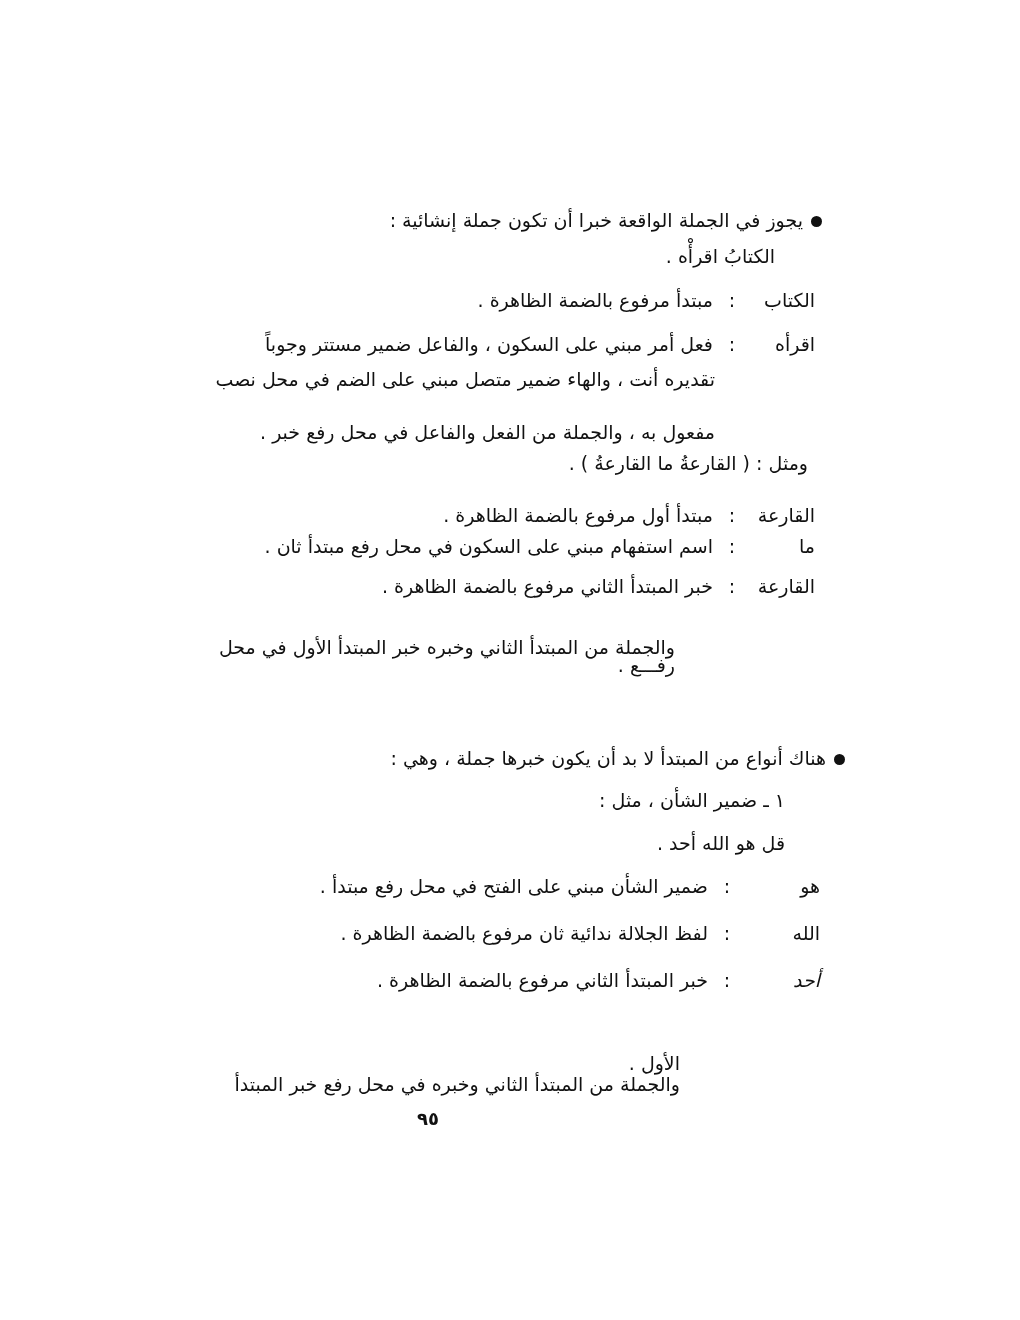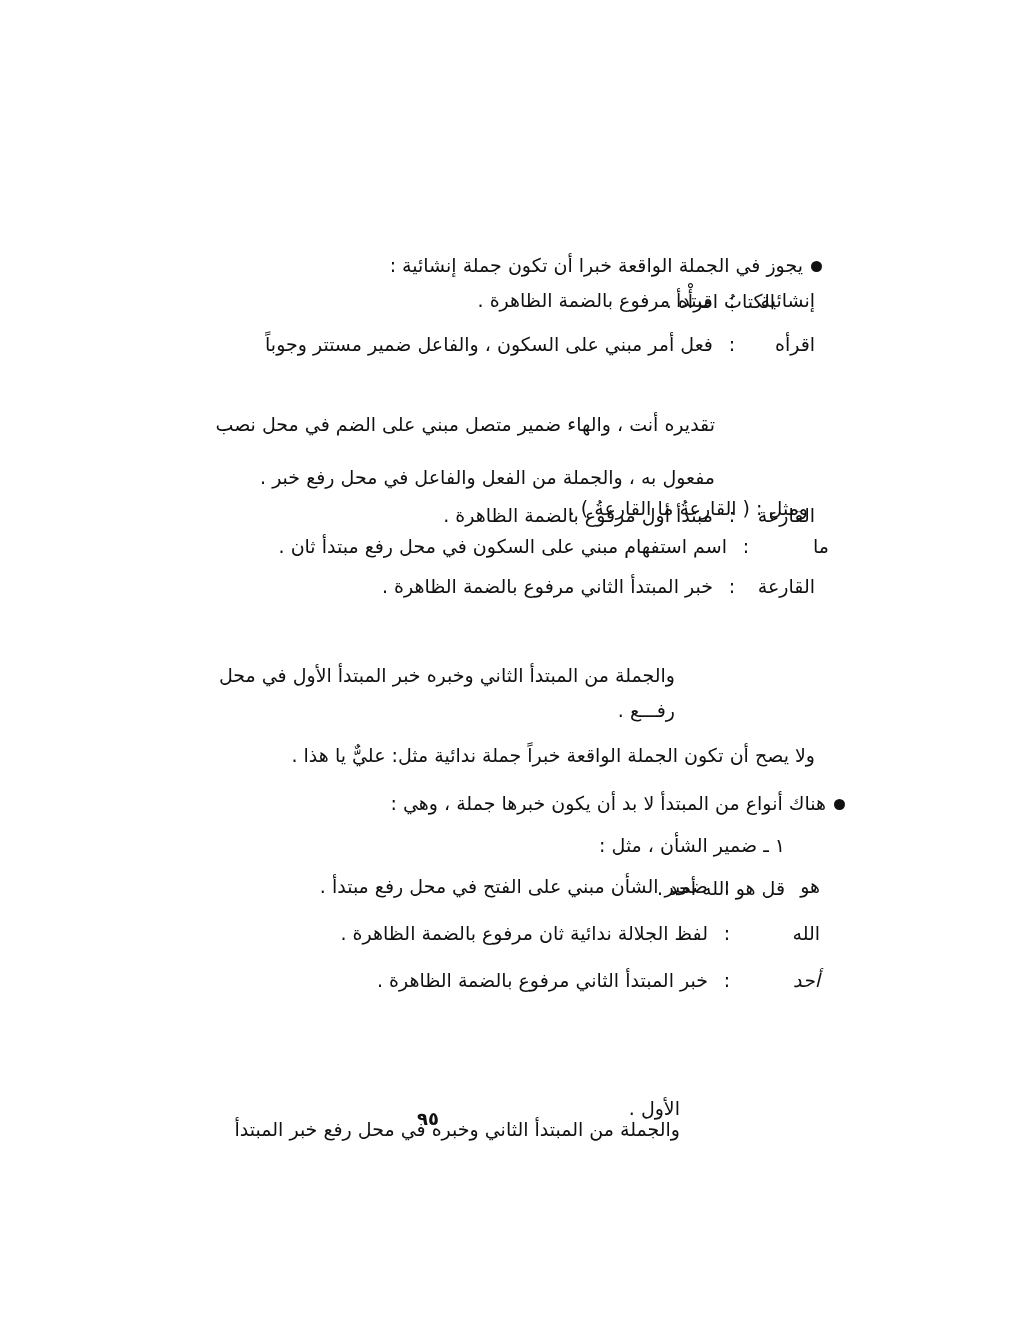--- a/index.html
+++ b/index.html
@@ -1,66 +1,65 @@
 <!DOCTYPE html>
 <html><head>
 <meta charset="utf-8">
 <style>
   html, body { margin:0; padding:0; background:#ffffff; }
   body { width:1020px; height:1320px; position:relative; overflow:hidden;
          font-family:"DejaVu Sans", sans-serif; color:#111; }
   .page { position:absolute; left:0; top:0; width:1020px; height:1320px; }
-  .line { position:absolute; direction:rtl; white-space:nowrap; font-size:19px; line-height:26px;margin-top:45px; }
+  .line { position:absolute; direction:rtl; white-space:nowrap; font-size:19px; line-height:26px; }
   .bullet { display:inline-block; width:11px; height:11px; border-radius:50%;
             background:#111; margin-left:8px; vertical-align:middle; }
   .row { position:absolute; direction:rtl; white-space:nowrap; font-size:19px; line-height:26px; }
   .term { display:inline-block; min-width:70px; }
   .colon { display:inline-block; width:26px; text-align:center; }
   .pagenum { position:absolute; left:0; width:856px; text-align:center; top:1108px;
              font-size:18px; font-weight:bold; }
 </style>
 </head>
 <body>
 
 <div class="page">
 
   <div class="line" style="right:198px; top:207px;">
     <span class="bullet"></span><span>يجوز في الجملة الواقعة خبرا أن تكون جملة إنشائية :</span>
   </div>
   <div class="line" style="right:245px; top:243px;">الكتابُ اقرأْه .</div>
 
   <div class="row" style="right:205px; top:287px;">
-    <span class="term">إنشائية</span><span class="colon">:</span>
+    <span class="term">الكتاب</span><span class="colon">:</span>
     <span>مبتدأ مرفوع بالضمة الظاهرة .</span>
   </div>
   <div class="row" style="right:205px; top:331px;">
     <span class="term">اقرأه</span><span class="colon">:</span>
     <span>فعل أمر مبني على السكون ، والفاعل ضمير مستتر وجوباً</span>
   </div>
   <div class="line" style="right:305px; top:366px;">تقديره أنت ، والهاء ضمير متصل مبني على الضم في محل نصب</div>
   <div class="line" style="right:305px; top:419px;">مفعول به ، والجملة من الفعل والفاعل في محل رفع خبر .</div>
 
   <div class="line" style="right:212px; top:450px;">ومثل : ( القارعةُ ما القارعةُ ) .</div>
 
   <div class="row" style="right:205px; top:490px;margin-top:12px;">
     <span class="term">القارعة</span><span class="colon">:</span>
     <span>مبتدأ أول مرفوع بالضمة الظاهرة .</span>
   </div>
-  <div class="row" style="right:191px; top:533px;">
+  <div class="row" style="right:205px; top:533px;">
     <span class="term">ما</span><span class="colon">:</span>
     <span>اسم استفهام مبني على السكون في محل رفع مبتدأ ثان .</span>
   </div>
   <div class="row" style="right:205px; top:573px;">
     <span class="term">القارعة</span><span class="colon">:</span>
     <span>خبر المبتدأ الثاني مرفوع بالضمة الظاهرة .</span>
   </div>
 
-  <div class="line" style="right:345px; top:617px;text-align:right;">والجملة من المبتدأ الثاني وخبره خبر المبتدأ الأول في محل</div>
+  <div class="line" style="right:345px; top:634px;text-align:right;">والجملة من المبتدأ الثاني وخبره خبر المبتدأ الأول في محل</div>
   <div class="line" style="right:345px; top:652px;">رفـــع .</div>
-  <div class="line" style="right:205px; top:697px;">ولا يصح أن تكون الجملة الواقعة خبراً جملة ندائية مثل: عليٌّ يا هذا .</div>
 
   <div class="line" style="right:175px; top:745px;">
     <span class="bullet"></span><span>هناك أنواع من المبتدأ لا بد أن يكون خبرها جملة ، وهي :</span>
   </div>
   <div class="line" style="right:235px; top:787px;">١ ـ ضمير الشأن ، مثل :</div>
   <div class="line" style="right:235px; top:830px;">قل هو الله أحد .</div>
 
   <div class="row" style="right:200px; top:873px;">
     <span class="term" style="min-width:80px;">هو</span><span class="colon">:</span>
     <span>ضمير الشأن مبني على الفتح في محل رفع مبتدأ .</span>

